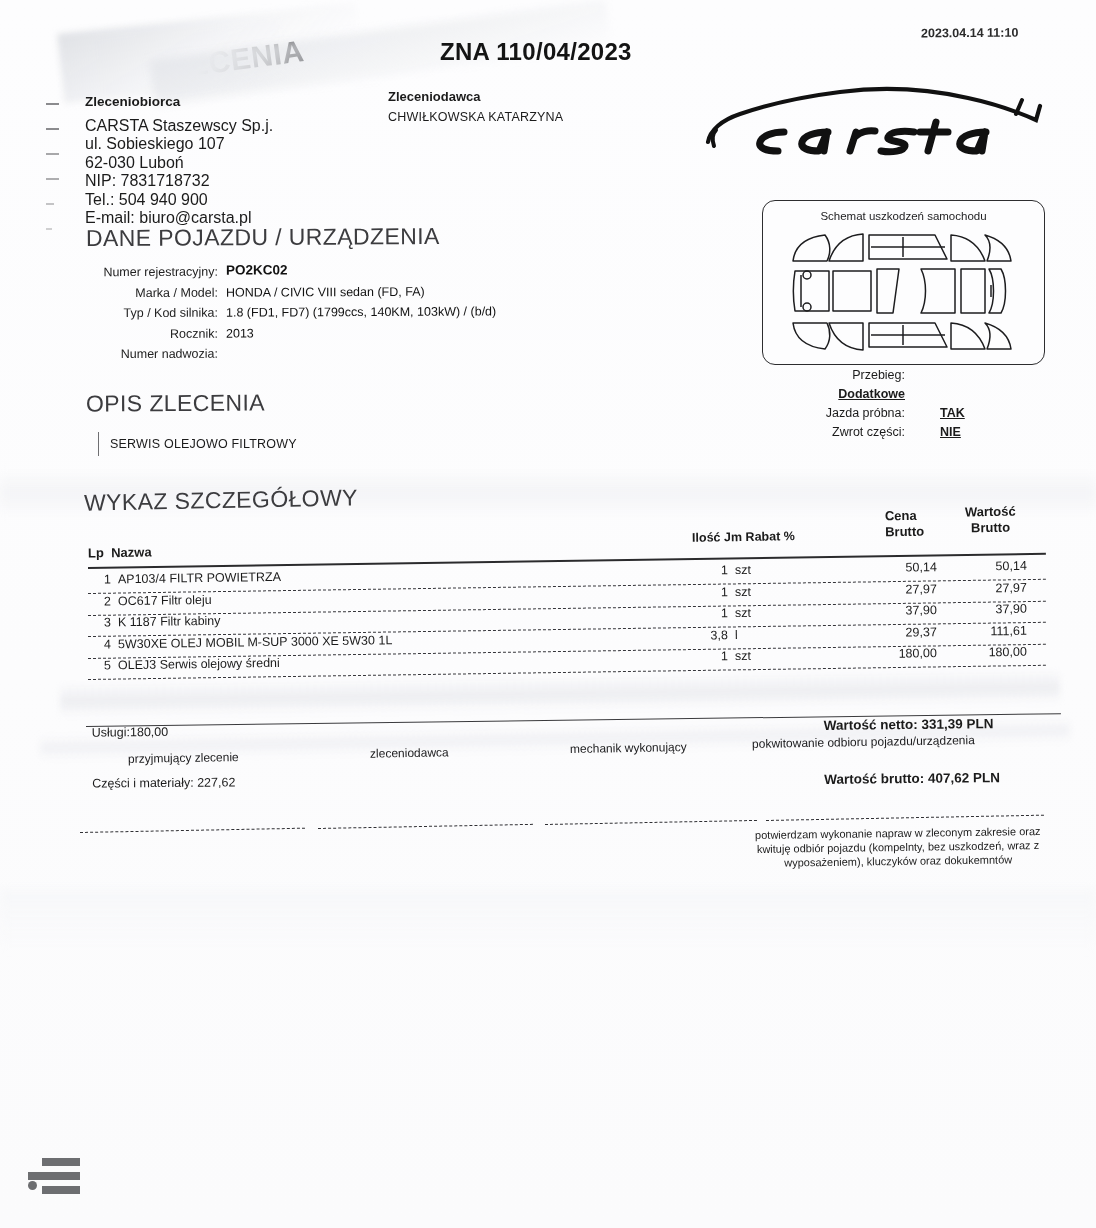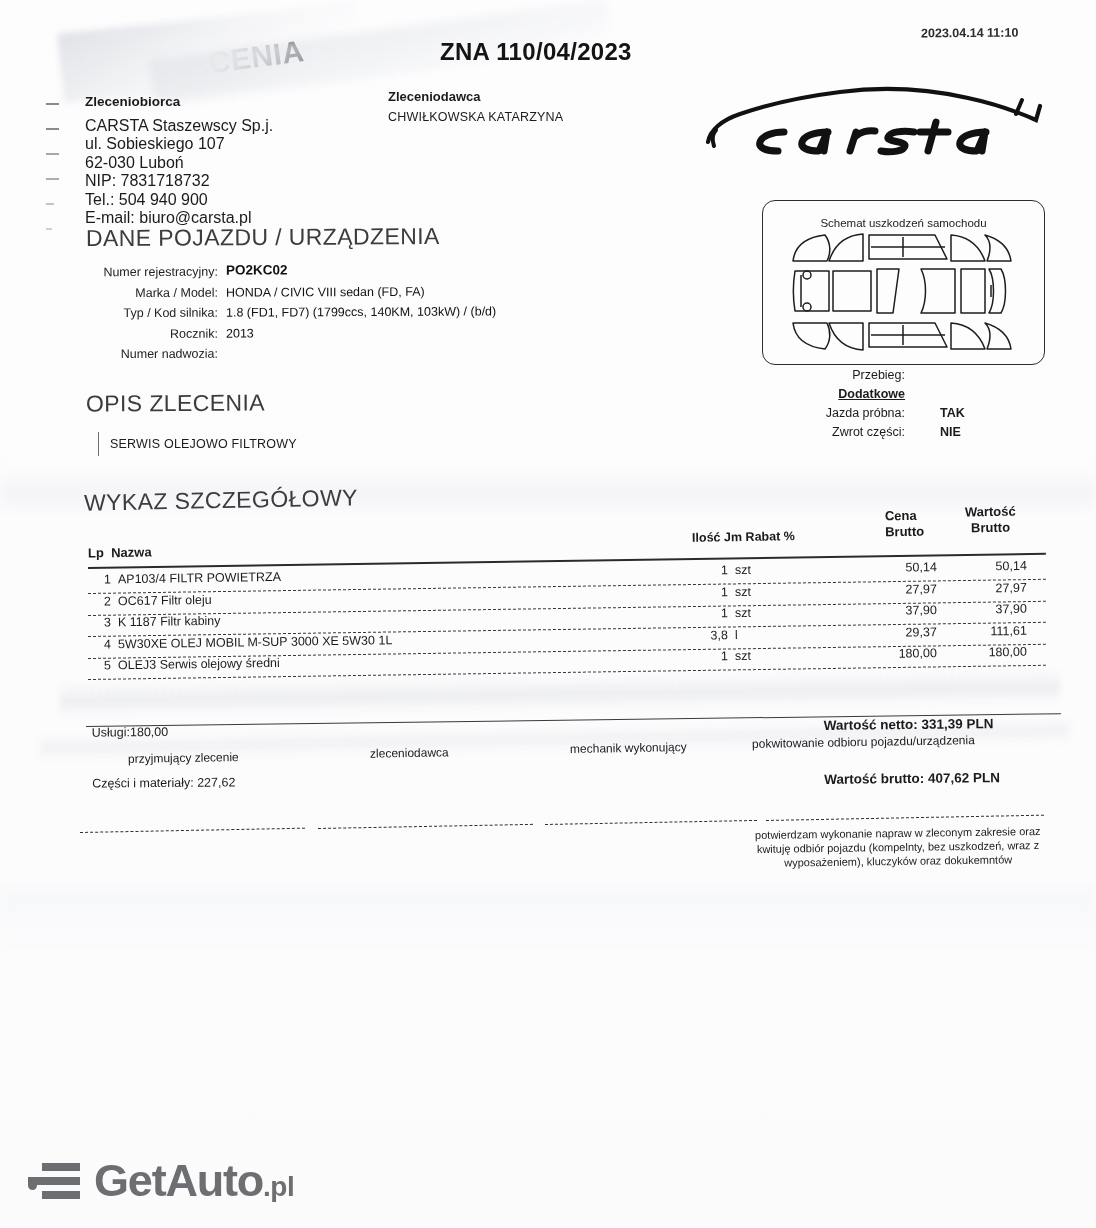--- a/index.html
+++ b/index.html
@@ -141,31 +141,31 @@
 
   
   #damage-box {
     position: absolute; left: 762px; top: 200px;
     width: 281px; height: 163px;
     border: 1.6px solid #2d2d2f;
     border-radius: 13px;
     background: #fdfdfe;
   }
   #damage-title {
-    position: absolute; left: 0; top: 16px; width: 281px;
+    position: absolute; left: 0; top: 9px; width: 281px;
     text-align: center; font-size: 11.5px; color: #1d1d1f;
   }
   #damage-svg { position: absolute; left: 22px; top: 26px; }
 
   
   #right-info { position: absolute; left: 820px; top: 368px; width: 250px; }
   .rrow { position: relative; height: 19px; }
   .rlabel { position: absolute; right: 165px; font-size: 12.5px; white-space: pre; }
   .rlabel.u { text-decoration: underline; font-weight: bold; }
-  .rvalue { position: absolute; left: 120px; font-size: 12.5px; font-weight: bold; }
+  .rvalue { position: absolute; left: 120px; font-size: 12.5px; font-weight: bold; text-decoration: underline; }
   #items-head-left {
     left: 88px; top: 546px; font-size: 13px; font-weight: bold;
     transform: rotate(-0.9deg);
   }
   #items-head-qty {
     left: 692px; top: 530px; font-size: 12.5px; font-weight: bold;
     transform: rotate(-0.9deg);
   }
   #items-head-price {
     left: 885px; top: 508px; font-size: 13px; font-weight: bold; text-align: left;
@@ -468,15 +468,14 @@
   <div class="t" id="receipt-note">potwierdzam wykonanie napraw w zleconym zakresie oraz kwituję odbiór pojazdu (kompelnty, bez uszkodzeń, wraz z wyposażeniem), kluczyków oraz dokukemntów</div>
 
 </div>
 
 <div id="getauto-watermark">
   <div id="getauto-bars">
     <i></i>
       <i></i>
       <i></i>
   </div>
-  <div id="getauto-text"><span>GetAuto</span><span id="getauto-tld">.pl</span></div>
 </div>
 <div id="getauto-dot"></div>
 
 </body></html>

